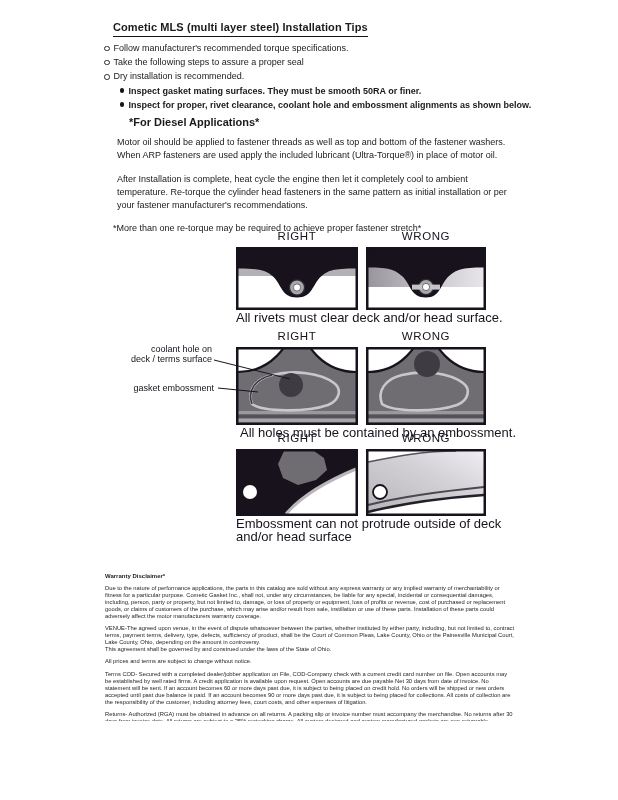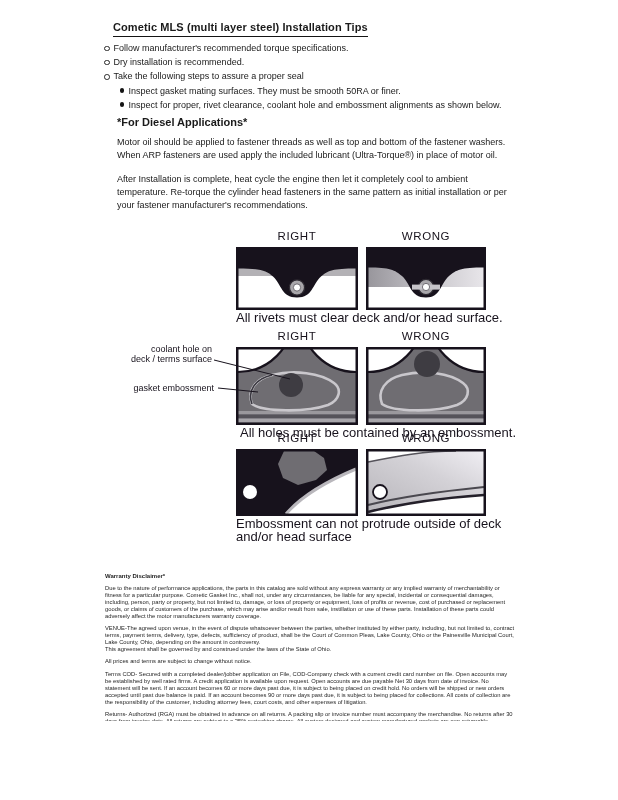--- a/index.html
+++ b/index.html
@@ -11,32 +11,32 @@
   }
   
   .doc-title {
     position:absolute; left:113px; top:21px;
     font-size:11px; font-weight:bold; letter-spacing:.1px;
     border-bottom:1.6px solid #141414; padding-bottom:2.5px;
     white-space:nowrap;
   }
   .tips { position:absolute; left:104px; top:41px; font-size:9px; line-height:14.2px; }
   .b-row { display:flex; align-items:flex-start; }
-  .b-row.sub { padding-left:16px; }
+  .b-row.sub { padding-left:16px;font-weight:bold; }
   .bm-hollow {
     flex:0 0 auto; width:3.6px; height:3.6px; border:1px solid #2a2a2a;
     border-radius:50%; margin:4.6px 4px 0 0;
   }
   .bm-filled {
     flex:0 0 auto; width:4.4px; height:4.4px; background:#141414;
     border-radius:50%; margin:4.6px 4px 0 0;
   }
   
   .diesel { position:absolute; left:113px; top:116px; width:404px; font-size:9px; line-height:13.2px; }
-  .diesel h2 { font-size:11px; font-weight:bold; margin:0 0 7px 4px; }
+  .diesel h2 { font-size:11px; font-weight:bold; margin:0 0 7px 16px; }
   .diesel p { margin:0 0 10px 4px; }
   .diesel p.note { margin:4px 0 0 0; }
   
   .dlabel {
     position:absolute; font-size:11.5px; letter-spacing:.6px;
     text-align:center; color:#17121c; white-space:nowrap;
   }
   .dbox { position:absolute; }
   .dcaption { position:absolute; font-size:13px; line-height:12.5px; color:#17121c; white-space:nowrap; }
   .ann {
@@ -66,40 +66,41 @@
 
   <div class="doc-title">Cometic MLS (multi layer steel) Installation Tips</div>
 
   <div class="tips">
     <div class="b-row">
       <span class="bm-hollow"></span>
       <span>Follow manufacturer's recommended torque specifications.</span>
     </div>
     <div class="b-row">
       <span class="bm-hollow"></span>
-      <span>Dry installation is recommended.</span>
+      <span>Take the following steps to assure a proper seal</span>
     </div>
     <div class="b-row">
       <span class="bm-hollow"></span>
-      <span>Take the following steps to assure a proper seal</span>
+      <span>Dry installation is recommended.</span>
     </div>
     <div class="b-row sub">
       <span class="bm-filled"></span>
       <span>Inspect gasket mating surfaces.  They must be smooth 50RA or finer.</span>
     </div>
     <div class="b-row sub">
       <span class="bm-filled"></span>
       <span>Inspect for proper, rivet clearance, coolant hole and embossment alignments as shown below.</span>
     </div>
   </div>
 
   <div class="diesel">
     <h2>*For Diesel Applications*</h2>
     <p>Motor oil should be applied to fastener threads as well as top and bottom of the fastener washers. When ARP fasteners are used apply the included lubricant (Ultra-Torque®) in place of motor oil.</p>
     <p>After Installation is complete, heat cycle the engine then let it completely cool to ambient temperature. Re-torque the cylinder head fasteners in the same pattern as initial installation or per your fastener manufacturer's recommendations.</p>
+    <p class="note">*More than one re-torque may be required to achieve proper fastener stretch*</p>
   </div>
 
   <div class="dlabel" style="left:236px; top:230px; width:122px;">RIGHT</div>
   <div class="dlabel" style="left:366px; top:230px; width:120px;">WRONG</div>
 
   <div class="dbox" style="left:236px; top:247px;">
     <svg width="122" height="63" viewBox="0 0 122 63">
       <rect x="1.25" y="1.25" width="119.5" height="60.5" fill="#ffffff"></rect>
       <rect x="2" y="21" width="118" height="8" fill="#b3b1b5"></rect>
       <path d="M2,2 H120 V21.5 C97,21.5 92,23.5 85,29.5 C76,37.5 77,50.5 61,50.5 C45,50.5 46,37.5 37,29.5 C30,23.5 25,21.5 2,21.5 Z" fill="#17121c"></path>

